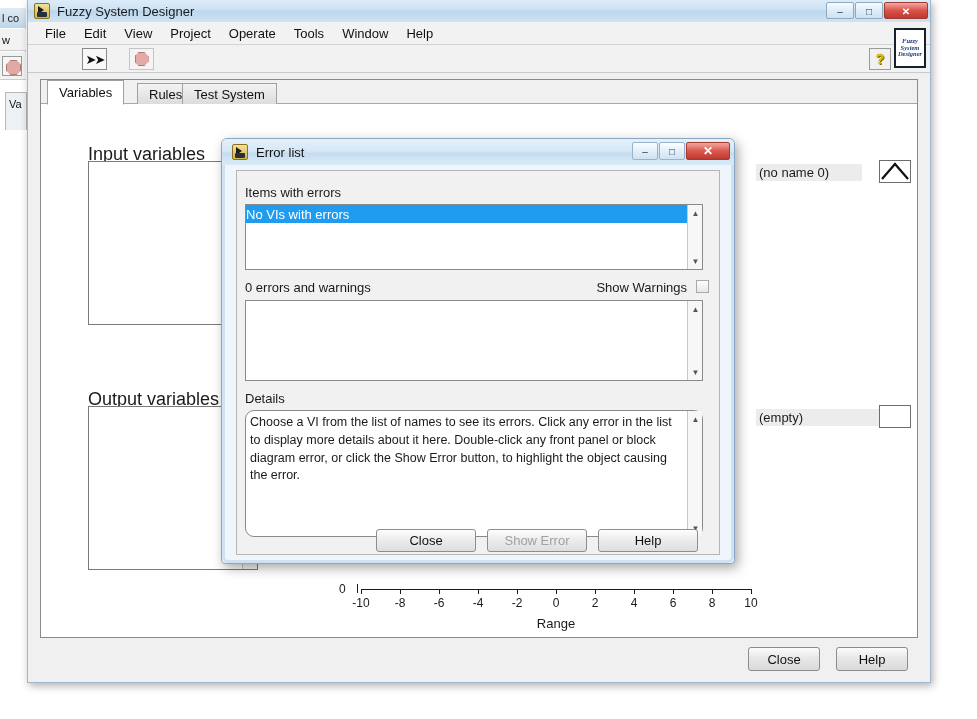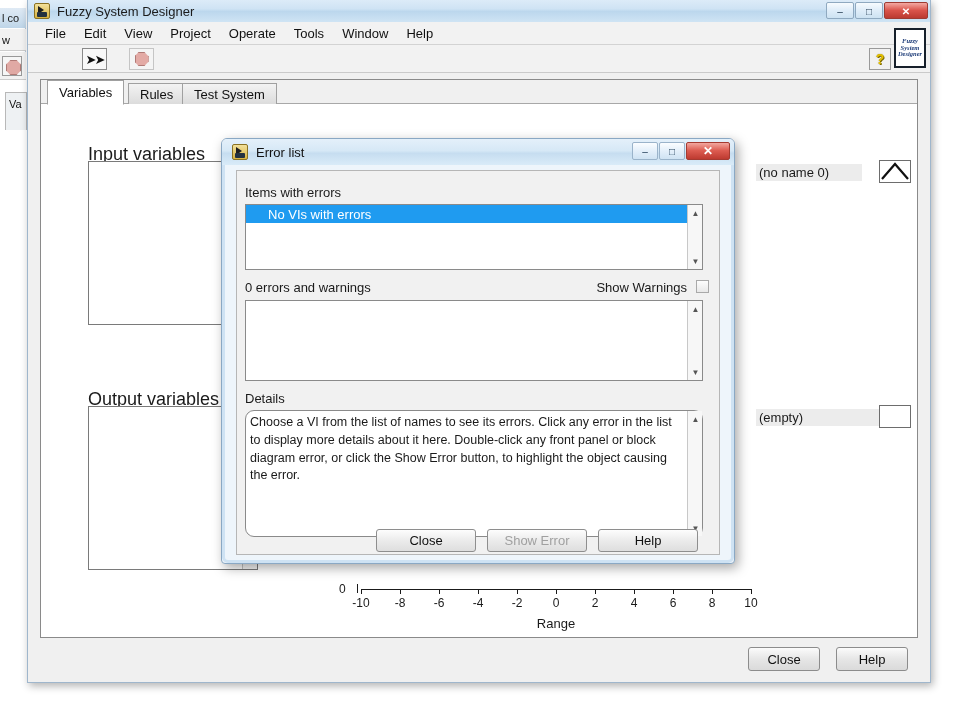--- a/index.html
+++ b/index.html
@@ -312,21 +312,21 @@
     position: absolute; left: 14px; top: 31px; right: 14px; bottom: 8px;
     background: #f1f1f1; border: 1px solid #b6b6b6;
   }
   .dlg-lbl { position: absolute; font-size: 13px; color: #1a1a1a; white-space: nowrap; }
   .dlg-list {
     position: absolute; background: #ffffff; border: 1px solid #8a8a8a;
   }
   .dlg-list .row-sel {
     position: absolute; left: 0; top: 0; right: 15px; height: 18px;
     background: #1f9bf0; color: #ffffff; font-size: 13px;
-    display: flex; align-items: center; padding-left: 22px;
+    display: flex; align-items: center; 
     white-space: nowrap;
   }
   .dlg-list .sb {
     position: absolute; right: 0; top: 0; bottom: 0; width: 15px;
     background: #f7f7f7; border-left: 1px solid #c8c8c8;
   }
   .dlg-list .sb .arw {
     position: absolute; left: 0; width: 15px; height: 14px;
     display: flex; align-items: center; justify-content: center;
     font-size: 8px; color: #555;
@@ -426,21 +426,21 @@
         <span>Fuzzy</span>
         <span>System</span>
         <span>Designer</span>
       </div>
     </div>
 
     <div class="fsd-content">
 
       <div class="tabstrip">
         <div class="tab active" style="left:6px;">Variables</div>
-        <div class="tab" style="left:87px;">Rules</div>
+        <div class="tab" style="left:96px;">Rules</div>
         <div class="tab" style="left:141px;">Test System</div>
       </div>
 
       <div class="tabpanel">
 
         <div class="blur-hint" style="left:200px; top:38px;">&nbsp;</div>
 
         <div class="sec-label" style="left:47px; top:40px;">Input variables</div>
 
         <div class="listbox" style="left:47px; top:57px; width:170px; height:164px;">

